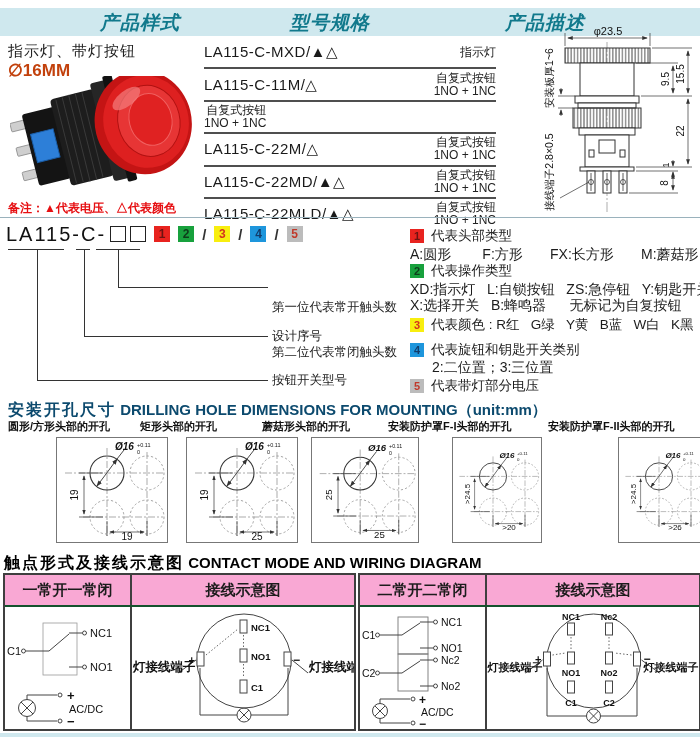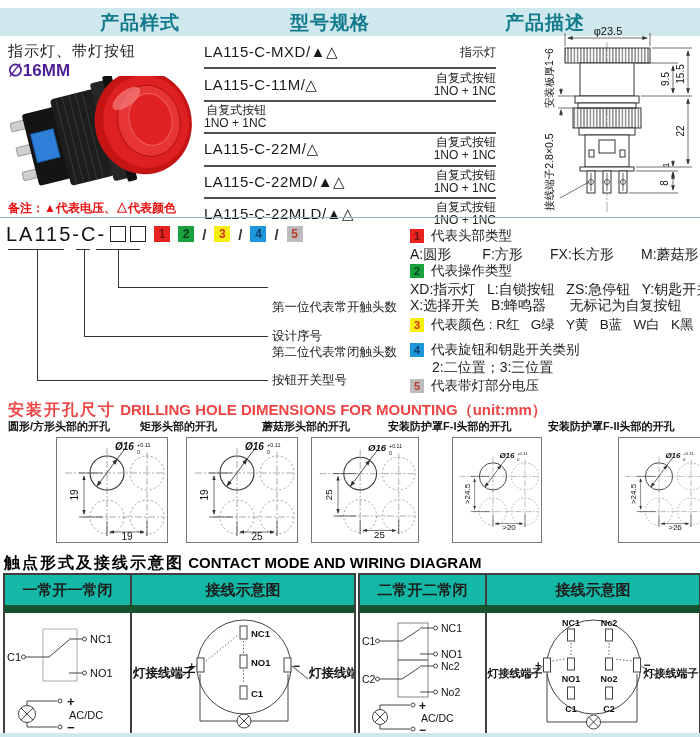--- a/index.html
+++ b/index.html
@@ -3,25 +3,25 @@
 <meta charset="utf-8">
 <style>
   html,body{margin:0;padding:0;background:#fff;}
   #page{position:relative;width:700px;height:737px;background:#ffffff;overflow:hidden;
         font-family:"Liberation Sans",sans-serif;color:#1a1a1a;}
   svg text{font-family:"Liberation Sans",sans-serif;}
 
   
   .topbar{position:absolute;left:0;top:8px;width:700px;height:28px;background:#cfe8ee;}
   .tab{position:absolute;top:2px;transform:translateX(-50%);font-size:19px;font-weight:bold;
-       color:#11798c;letter-spacing:1px;white-space:nowrap;}
+       color:#11798c;letter-spacing:1px;white-space:nowrap;font-style:italic;}
 
   
   .prod-sub{position:absolute;left:8px;top:42px;font-size:15px;color:#222;letter-spacing:1px;}
-  .prod-dia{position:absolute;left:8px;top:60px;font-size:17px;font-weight:bold;color:#4c1d95;}
+  .prod-dia{position:absolute;left:8px;top:60px;font-size:17px;font-weight:bold;color:#c2410c;}
   .photo{position:absolute;left:10px;top:76px;width:188px;height:122px;}
   .prod-note{position:absolute;left:8px;top:200px;font-size:12px;font-weight:bold;color:#e60f12;white-space:pre;}
 
   
   .models{position:absolute;left:204px;top:37px;width:292px;}
   .mrow{height:30.4px;display:flex;justify-content:space-between;align-items:center;
         border-bottom:2px solid #4f4f4f;}
   .mrow:last-child{border-bottom:none;}
   .mname{font-size:15px;color:#1a1a1a;letter-spacing:0.5px;white-space:nowrap;}
   .mdesc{font-size:12px;color:#222;text-align:right;line-height:13px;white-space:pre;}
@@ -45,33 +45,33 @@
   .callout{position:absolute;font-size:12.5px;color:#1c1c1c;line-height:15px;white-space:pre;}
 
   
   .lg-row{position:absolute;left:410px;display:flex;align-items:center;white-space:pre;}
   .lg-chip{display:inline-flex;align-items:center;justify-content:center;width:14px;height:14px;
            font-size:11px;font-weight:bold;margin-right:7px;flex:none;}
   .lg-title{font-size:13.5px;color:#1c1c1c;}
   .lg-line{position:absolute;left:410px;font-size:14px;color:#1c1c1c;white-space:pre;}
 
   
-  .drill-title{position:absolute;left:8px;top:400px;font-weight:bold;color:#ef4444;white-space:pre;}
+  .drill-title{position:absolute;left:8px;top:400px;font-weight:bold;color:#0c4a6e;white-space:pre;}
   .drill-title .cn{font-size:16px;letter-spacing:2px;}
   .drill-title .en{font-size:15px;}
   .drill-sub{position:absolute;top:419px;font-size:11px;font-weight:bold;color:#111;white-space:nowrap;}
   .drill-box{position:absolute;top:437px;height:104px;border:1px solid #777;background:#fff;margin-left:48px;}
   .drill-box svg{display:block;}
 
   
   .wire-title{position:absolute;left:4px;top:553px;font-weight:bold;color:#000;white-space:pre;}
   .wire-title .cn{font-size:16px;letter-spacing:2px;}
   .wire-title .en{font-size:15px;}
   .wt{position:absolute;top:573px;border:2px solid #3f3f3f;background:#fff;}
-  .wt-hdr{display:flex;height:30px;background:#14b8a6;border-bottom:8px solid #14532d;}
+  .wt-hdr{display:flex;height:30px;background:#f9a8d4;border-bottom:2px solid #14532d;}
   .wt-h1{width:125px;border-right:2px solid #3f3f3f;display:flex;align-items:center;justify-content:center;
          font-size:15px;font-weight:bold;color:#1c1c1c;}
   .wt-h2{flex:1;display:flex;align-items:center;justify-content:center;
          font-size:15px;font-weight:bold;color:#1c1c1c;}
   .wt-body{display:flex;height:122px;}
   .wt-c1{width:125px;border-right:2px solid #3f3f3f;}
   .wt-c2{flex:1;}
   .botbar{position:absolute;left:0;top:733px;width:700px;height:4px;background:#cfe8ee;}
 </style>
 </head>

